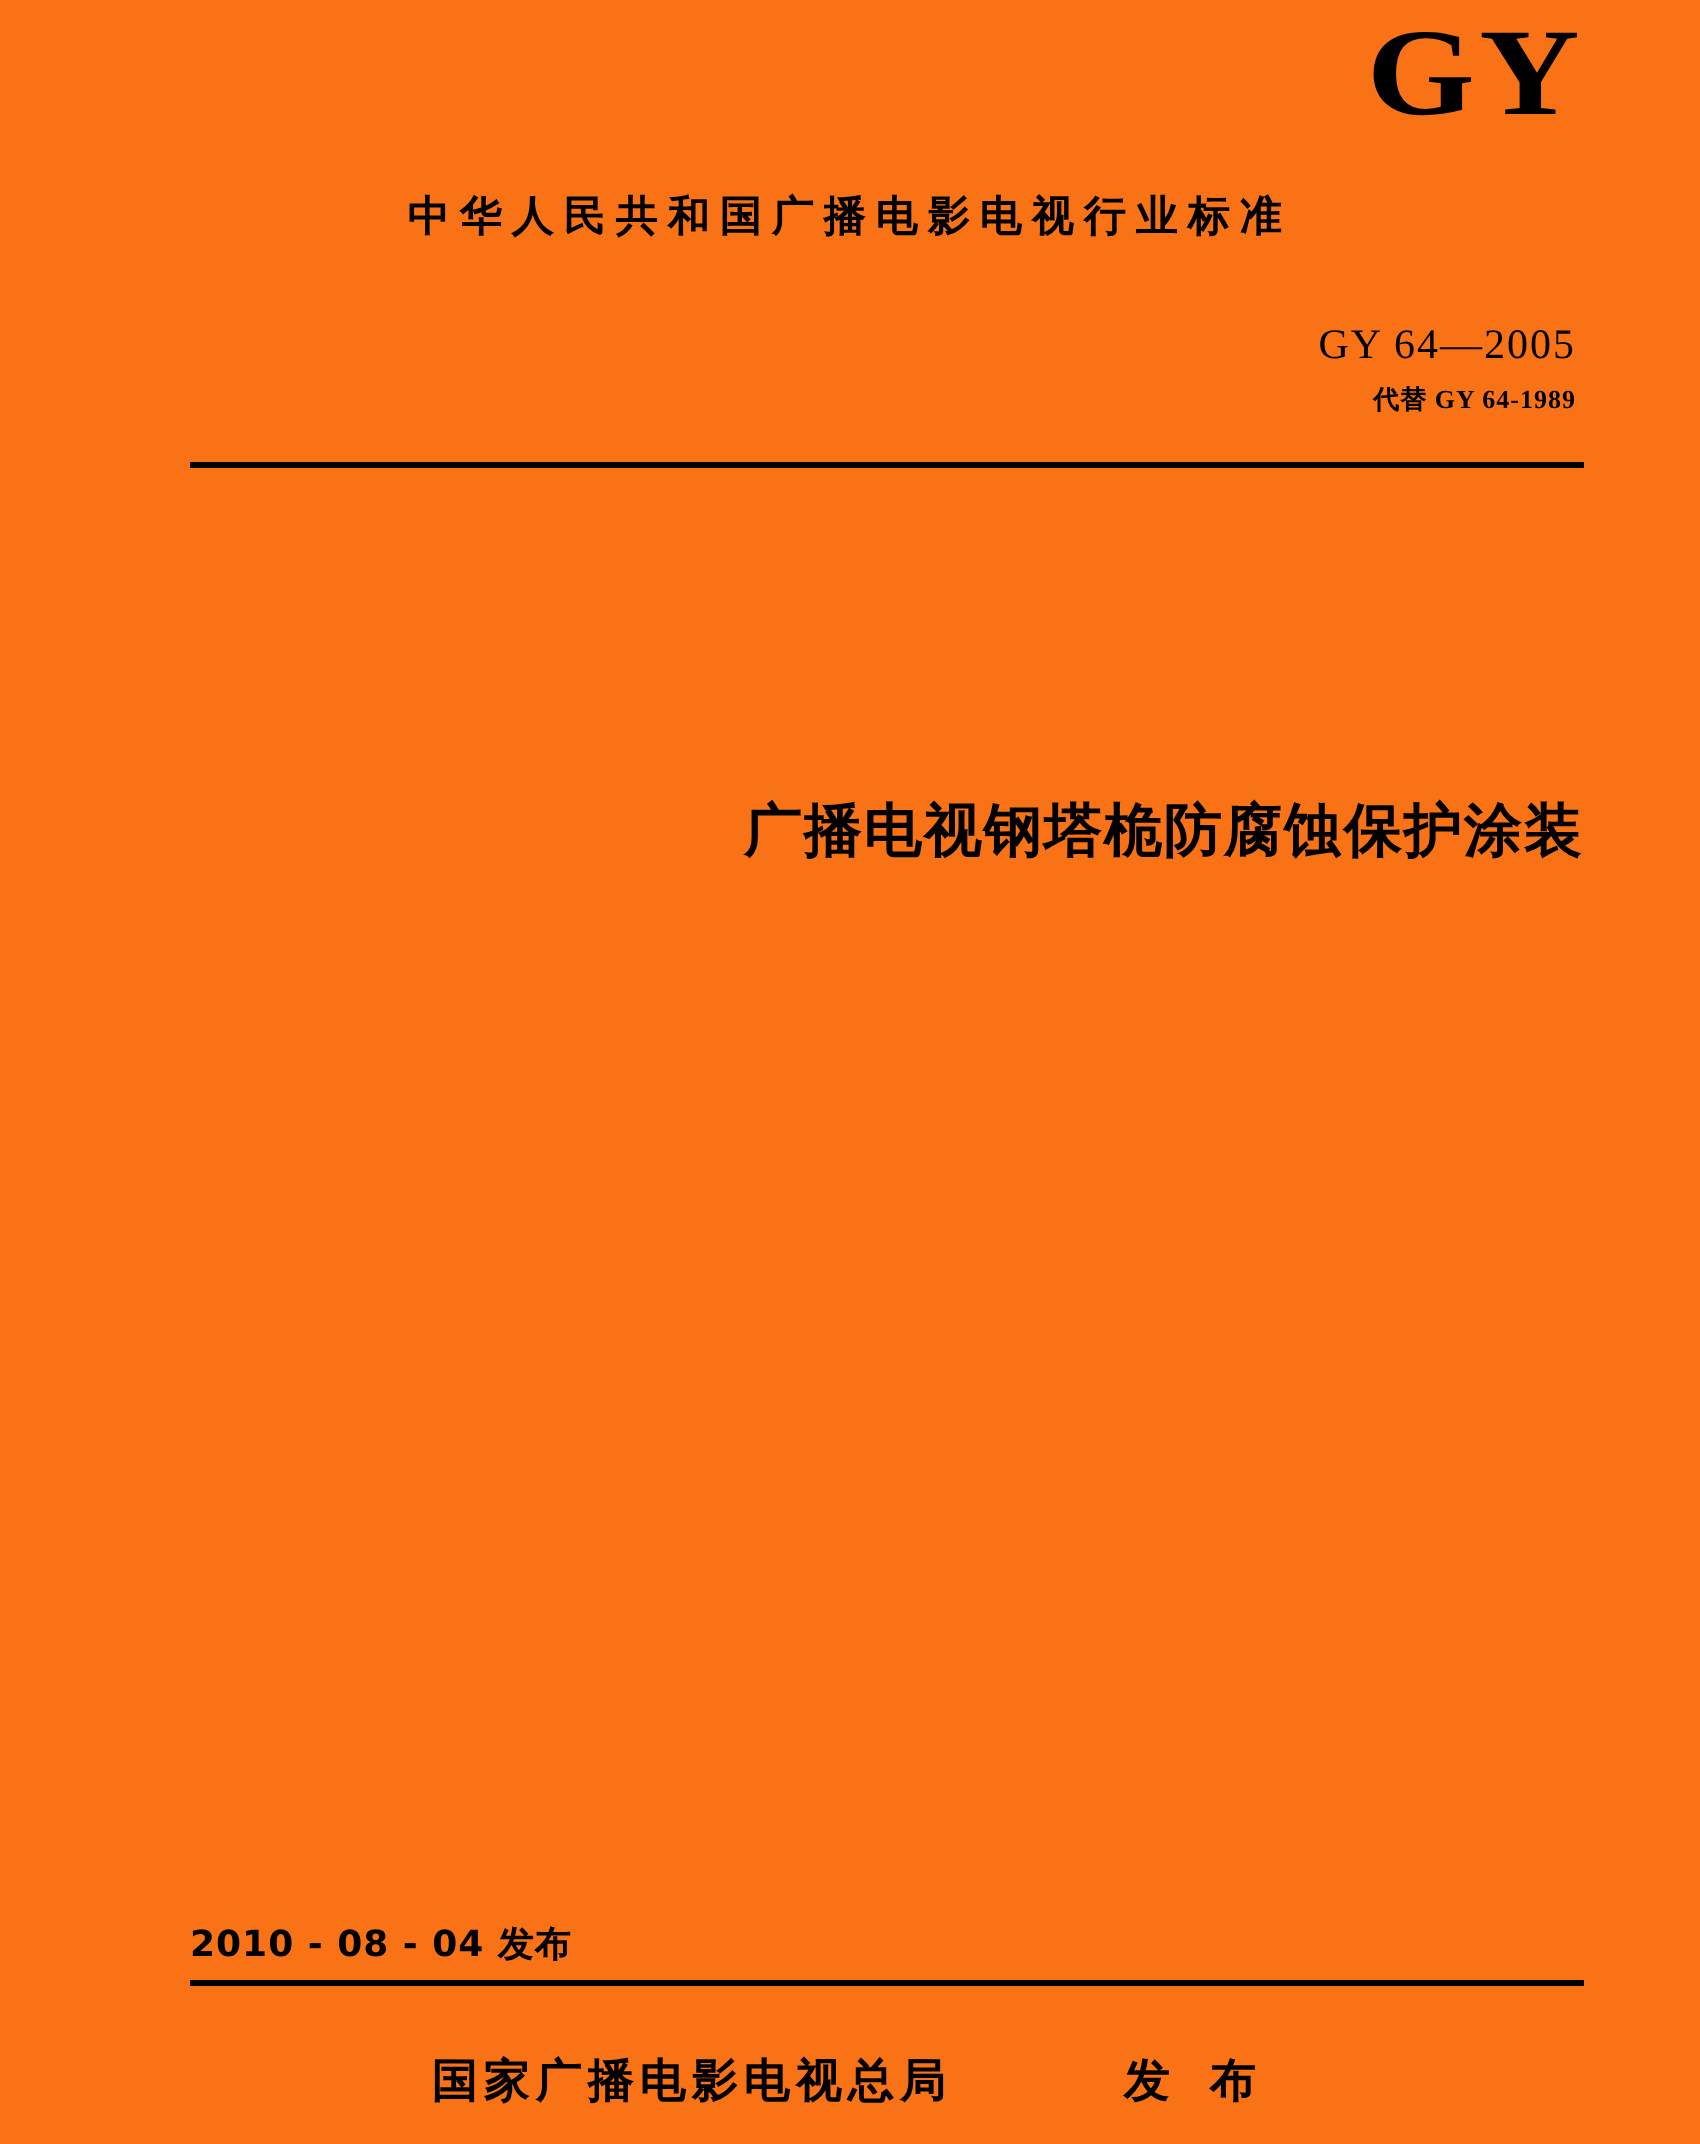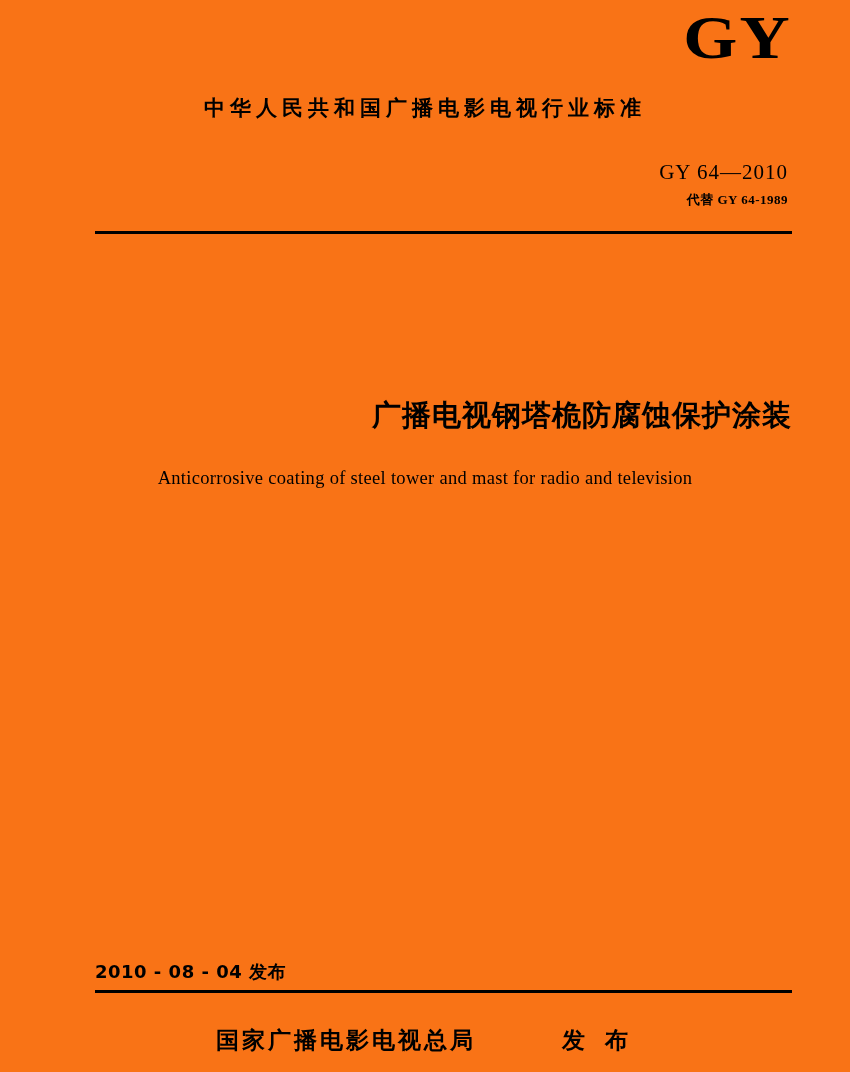--- a/index.html
+++ b/index.html
@@ -161,27 +161,26 @@
 <body>
 
 <div class="page">
 
   <div class="std-mark">
     <span class="gy-inner">GY</span>
   </div>
 
   <div class="national-title">中华人民共和国广播电影电视行业标准</div>
 
-  <div class="std-number">GY 64—2010</div>
+  <div class="std-number">GY 64—2005</div>
   <div class="std-replaces">代替 GY 64-1989</div>
 
   <div class="rule-top"></div>
 
   <div class="doc-title-cn">广播电视钢塔桅防腐蚀保护涂装</div>
-  <div class="doc-title-en">Anticorrosive coating of steel tower and mast for radio and television</div>
 
   <div class="footer-dates">
     <span>2010 - 08 - 04 发布</span>
   </div>
 
   <div class="rule-bottom"></div>
 
   <div class="issuer-row">
     <span class="issuer-name">国家广播电影电视总局</span>
     <span class="issuer-verb">发 布</span>

